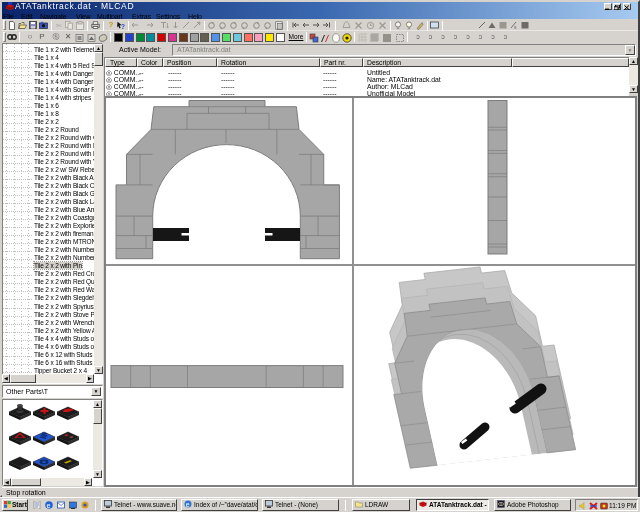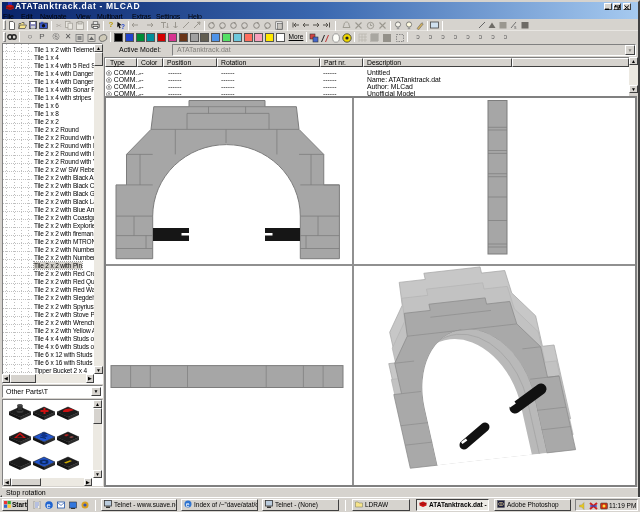--- a/index.html
+++ b/index.html
@@ -2,21 +2,21 @@
 <html><head><meta charset="utf-8">
 <style>
 * { margin:0; padding:0; box-sizing:border-box; }
 html,body { width:640px; height:512px; overflow:hidden; background:#d6d3ce;
   font-family:"Liberation Sans", sans-serif; -webkit-font-smoothing:none; }
 .abs { position:absolute; }
 #app { position:absolute; left:0; top:0; width:640px; height:497px;
   background:#d6d3ce; border:2px solid; border-color:#d6d3ce #404040 #404040 #d6d3ce; }
 #title { position:absolute; left:0px; top:0px; right:0px; height:22px;
   background:linear-gradient(90deg,#0a246a 0%,#3a68b0 50%,#a6caf0 100%);
-  color:#fff; font-size:8px; font-weight:bold; line-height:9px; }
+  color:#fff; font-size:8px; font-weight:normal; line-height:9px; }
 #title .txt { position:absolute; left:13px; top:0.5px; letter-spacing:0.7px; font-size:8.5px; top:0; }
 .wbtn { position:absolute; top:1px; width:8px; height:7px; background:#d6d3ce;
   border:1px solid; border-color:#fff #404040 #404040 #fff; font-size:6px; line-height:5px;
   text-align:center; color:#000; }
 #menu { position:absolute; left:0px; top:10.5px; right:0px; height:8px; font-size:7px; letter-spacing:-0.15px;
   line-height:8px; color:#000; }
 #menu span { position:absolute; top:0; }
 u { text-decoration:underline; }
 .tbar { position:absolute; left:0px; right:0px; background:#d6d3ce; }
 #tb1 { top:17px; height:12px; border-bottom:1px solid #e8e6e2; }

